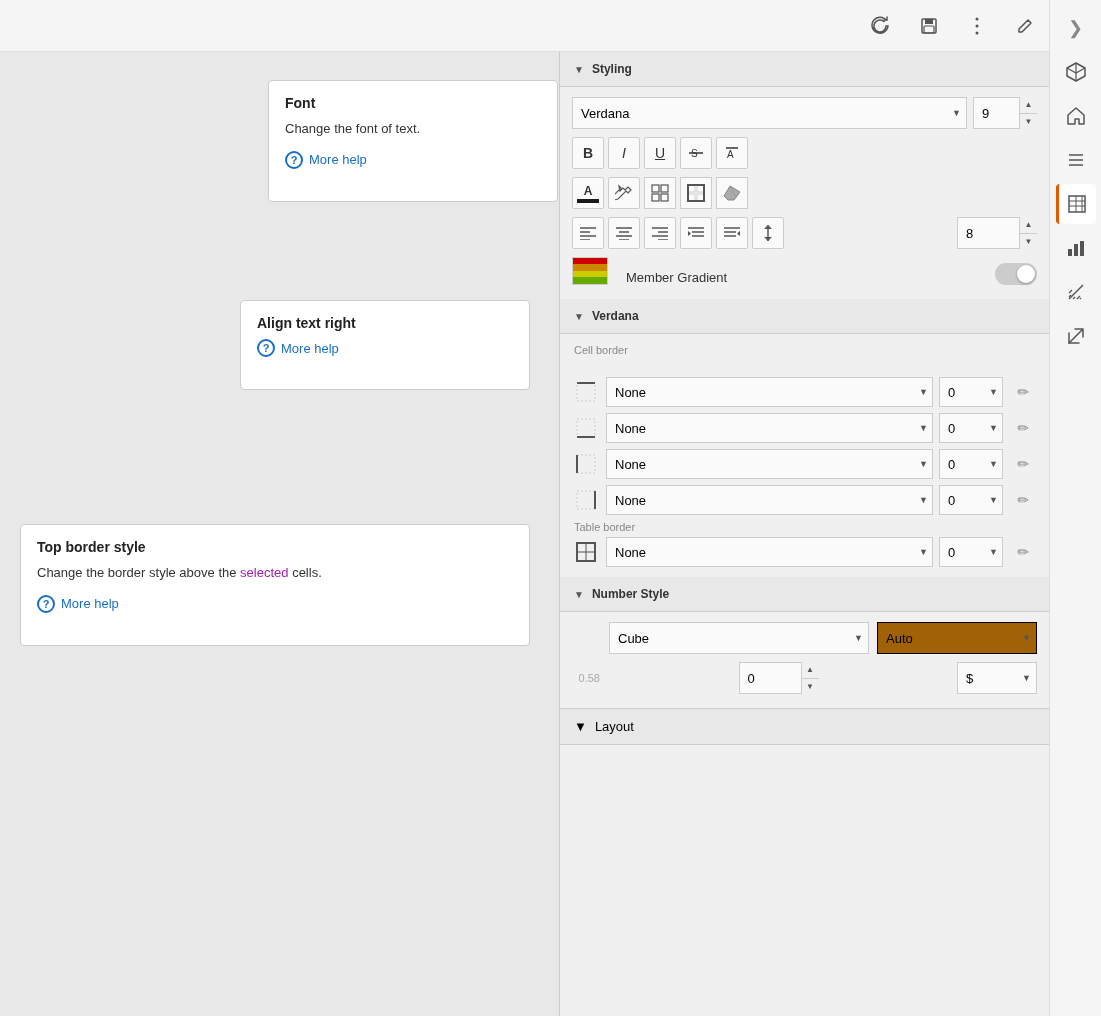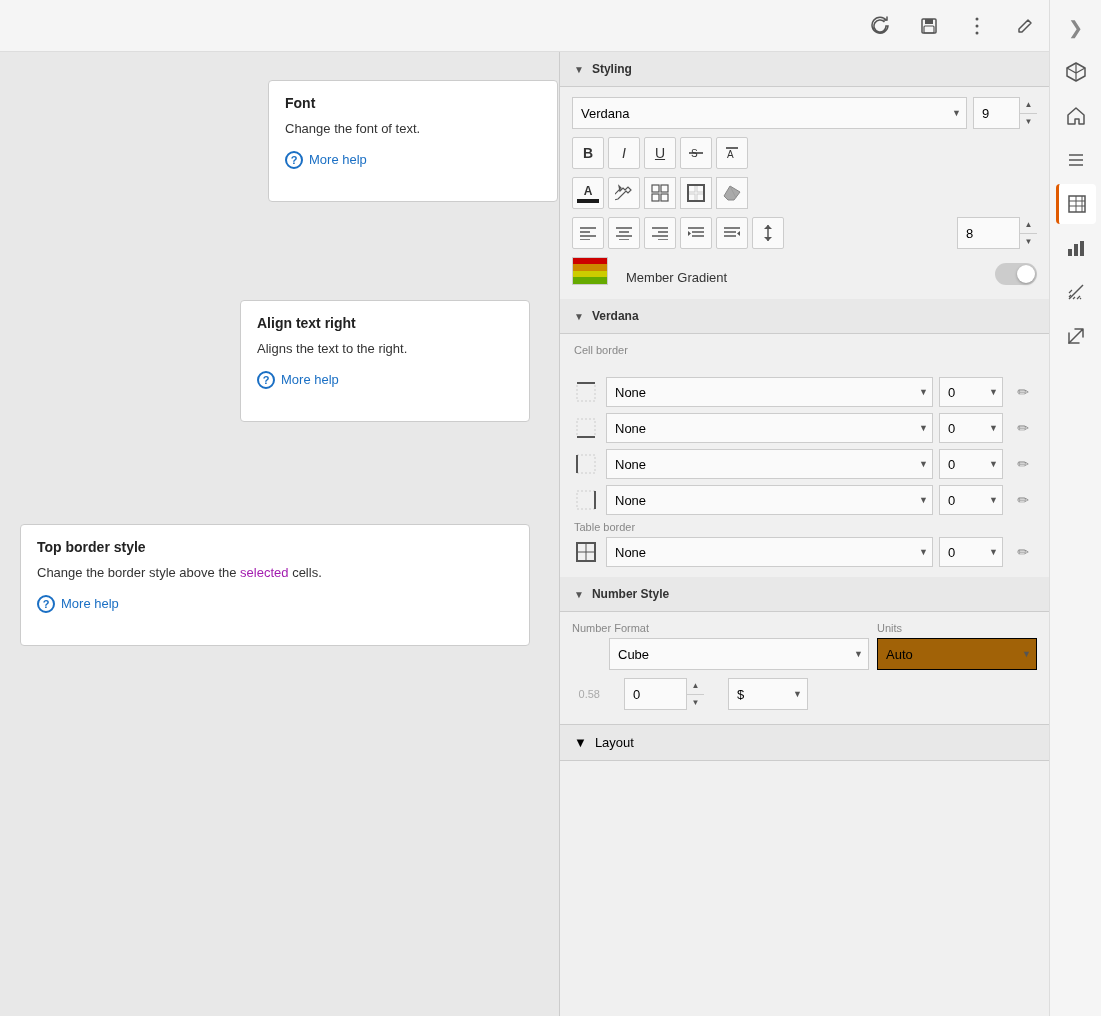--- a/index.html
+++ b/index.html
@@ -533,21 +533,22 @@
       top: 50%;
       transform: translateY(-50%);
       font-size: 9px;
       color: #555;
       pointer-events: none;
     }
 
     .ns-extra-row {
       display: flex;
       align-items: center;
-      gap: 24px;
+      gap: 8px;
+      justify-content: space-between;
     }
     .ns-decimal {
       font-size: 11px;
       color: #aaa;
       width: 28px;
       text-align: right;
     }
     .ns-value-wrap {
       width: 80px;
       position: relative;
@@ -719,21 +720,20 @@
         <span>Change the font of text.</span>
       </div>
       <div class="more-help">
         <div class="help-icon">?</div>
         <span>More help</span>
       </div>
     </div>
 
     <div class="tooltip-card" style="top: 248px; left: 240px;">
       <div class="card-title">Align text right</div>
-      <div class="card-desc">Aligns the text to the right.</div>
       <div class="more-help">
         <div class="help-icon">?</div>
         <span>More help</span>
       </div>
     </div>
 
     <div class="tooltip-card" style="top: 472px; left: 20px; width: 510px;">
       <div class="card-title">Top border style</div>
       <div class="card-desc">
         Change the border style above the <span class="highlight">selected</span> cells.
@@ -1006,24 +1006,20 @@
         </div>
       </div>
     </div>
 
     <div class="section-header">
       <span class="triangle">▼</span>
       <span class="section-title">Number Style</span>
     </div>
 
     <div class="number-style-body">
-      <div class="ns-labels-row">
-        <div class="ns-label">Number Format</div>
-        <div class="ns-label units">Units</div>
-      </div>
       <div class="ns-selects-row">
         <div class="ns-select-wrap">
           <select>
             <option>Cube</option>
             <option>Number</option>
             <option>Currency</option>
             <option>Percentage</option>
             <option>Date</option>
           </select>
         </div>

